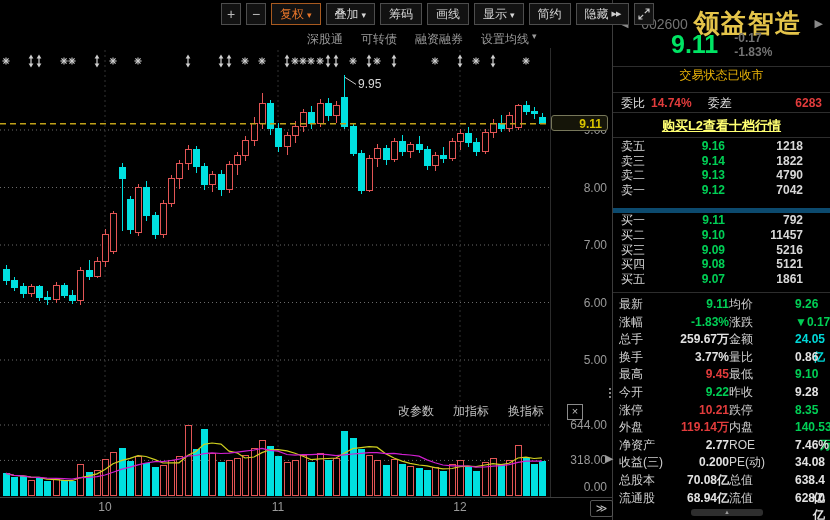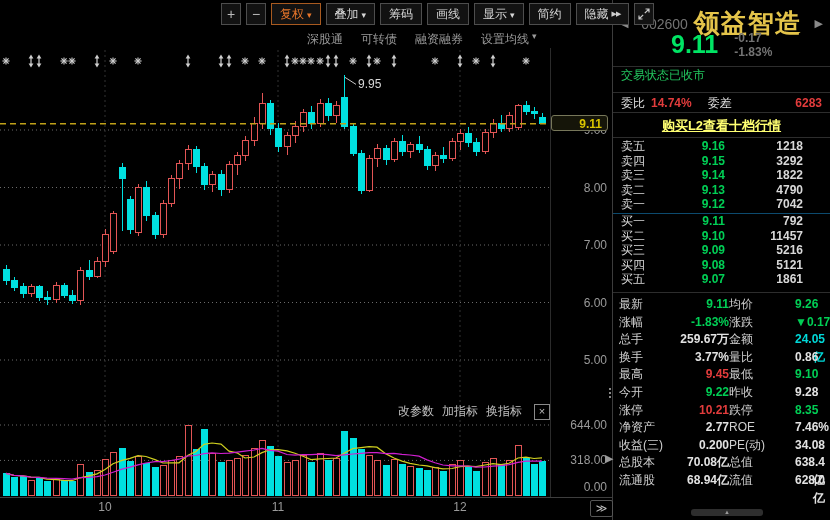--- a/index.html
+++ b/index.html
@@ -13,21 +13,21 @@
         color:#d6d6d6;font-size:12px;display:flex;align-items:center;gap:3px;cursor:pointer;white-space:nowrap;}
   .tbtn.sq{width:18px;padding:0;justify-content:center;font-size:14px;color:#bbb;}
   .tbtn.active{color:#e8762a;border-color:#a85a20;}
   .tbtn .caret{font-size:9px;transform:translateY(1px);}
   .tbtn .chev{font-size:7px;letter-spacing:-1px;color:#cfcfcf;}
   .subbar{position:absolute;left:307px;top:31px;display:flex;gap:18px;color:#9a9a9a;z-index:5;}
   .subbar .slink{cursor:pointer;display:flex;gap:3px;align-items:flex-start;}
   .subbar .caret{font-size:9px;}
 
   
-  .volbar{position:absolute;left:398px;top:403px;display:flex;gap:8px;align-items:center;color:#c0c0c0;z-index:5;}
+  .volbar{position:absolute;left:398px;top:403px;display:flex;gap:19px;align-items:center;color:#c0c0c0;z-index:5;}
   .volbar .vbtn{cursor:pointer;}
   .volbar .xbtn{width:14px;height:14px;border:1px solid #8a8a8a;color:#bbb;display:flex;align-items:center;
         justify-content:center;font-size:11px;line-height:1;margin-left:4px;cursor:pointer;}
 
   
   .price-badge{position:absolute;left:551px;top:115px;width:57px;height:16px;line-height:16px;
         background:#151509;border:1px solid #77775a;border-radius:3px;color:#d9c500;
         text-align:right;padding-right:5px;font-weight:bold;z-index:4;box-sizing:border-box;}
   .expand-btn{position:absolute;left:590px;top:500px;width:21px;height:15px;border:1px solid #555;
         border-radius:2px;color:#c0c0c0;font-size:11px;line-height:14px;text-align:center;cursor:pointer;z-index:5;}
@@ -40,32 +40,32 @@
   .rp-div{position:absolute;left:0;width:100%;height:1px;background:#2d2d2d;}
   .rp-header{position:absolute;top:6px;left:0;width:100%;display:flex;align-items:center;justify-content:center;gap:6px;}
   .rp-header .arrow{color:#8a8a8a;font-size:11px;cursor:pointer;position:absolute;}
   .rp-header .arrow.l{left:7px;} .rp-header .arrow.r{right:7px;}
   .rp-header .code{color:#737373;font-size:14px;}
   .rp-header .name{color:#e4c44a;font-size:26px;font-weight:bold;letter-spacing:1px;}
   .rp-price{position:absolute;top:30px;left:58px;display:flex;align-items:center;gap:16px;}
   .rp-price .big{color:#00e464;font-size:25px;font-weight:bold;}
   .rp-price .chg{display:flex;flex-direction:column;color:#737373;font-size:12px;font-weight:bold;line-height:14px;}
   .rp-row{position:absolute;left:0;width:100%;box-sizing:border-box;padding:0 8px;display:flex;align-items:center;}
-  .rp-status{top:64px;height:22px;justify-content:flex-start;color:#22c55e;}
+  .rp-status{top:64px;height:22px;justify-content:center;color:#eab308;}
   .rp-weibi{top:94px;height:18px;gap:6px;color:#e2e2e2;}
   .rp-weibi .red{color:#e23c3c;font-weight:bold;}
   .rp-weibi .right{margin-left:auto;}
   .l2link{position:absolute;top:117px;left:0;width:100%;text-align:center;color:#ffff72;
         text-decoration:underline;font-weight:bold;font-size:13px;cursor:pointer;}
   .book{position:absolute;top:139px;left:0;width:100%;}
   .book .brow{display:grid;grid-template-columns:40px 64px 78px 1fr;height:14.6px;line-height:14.6px;padding-left:8px;cursor:pointer;}
   .book .brow .lb{color:#d8d8d8;}
   .book .brow .pr{text-align:right;color:#00cf55;font-weight:bold;}
   .book .brow .vl{text-align:right;color:#d8d8d8;font-weight:bold;}
-  .book .bids{border-top:1px solid #0c4a6e;margin-top:1px;}
+  .book .bids{border-top:5px solid #0c4a6e;margin-top:11px;}
   .stats{position:absolute;top:296px;left:0;width:100%;}
   .stats .srow{display:grid;grid-template-columns:52px 58px 66px 1fr;height:17.6px;line-height:17.6px;padding-left:6px;}
   .stats .sl{color:#cfcfcf;}
   .stats .sv{text-align:right;font-weight:bold;}
   .stats .sv.last{padding-right:12px;}
   .c-green{color:#00cf55;} .c-red{color:#e23c3c;} .c-white{color:#e2e2e2;} .c-cyan{color:#00d8d8;}
   .rp-scroll{position:absolute;top:509px;left:78px;width:72px;height:7px;background:#2e2e2e;border-radius:3px;
         display:flex;align-items:center;justify-content:center;cursor:pointer;}
   .rp-scroll .tri{color:#9a9a9a;font-size:6px;line-height:1;transform:translateY(-1px);}
 </style>
@@ -500,26 +500,20 @@
     <div class="rp-div" style="top:137px;"></div>
     <div class="book">
       <div id="asks">
           <div class="brow">
             <span class="lb">卖五</span>
             <span class="pr">9.16</span>
             <span class="vl">1218</span>
             <span></span>
           </div>
           <div class="brow">
-            <span class="lb">卖四</span>
-            <span class="pr">9.15</span>
-            <span class="vl">3292</span>
-            <span></span>
-          </div>
-          <div class="brow">
             <span class="lb">卖三</span>
             <span class="pr">9.14</span>
             <span class="vl">1822</span>
             <span></span>
           </div>
           <div class="brow">
             <span class="lb">卖二</span>
             <span class="pr">9.13</span>
             <span class="vl">4790</span>
             <span></span>
@@ -602,20 +596,26 @@
           <span class="sl">昨收</span>
           <span class="sv c-white last">9.28</span>
         </div>
         <div class="srow">
           <span class="sl">涨停</span>
           <span class="sv c-red">10.21</span>
           <span class="sl">跌停</span>
           <span class="sv c-green last">8.35</span>
         </div>
         <div class="srow">
+          <span class="sl">外盘</span>
+          <span class="sv c-red">119.14万</span>
+          <span class="sl">内盘</span>
+          <span class="sv c-green last">140.53万</span>
+        </div>
+        <div class="srow">
           <span class="sl">净资产</span>
           <span class="sv c-white">2.77</span>
           <span class="sl">ROE</span>
           <span class="sv c-white last">7.46%</span>
         </div>
         <div class="srow">
           <span class="sl">收益(三)</span>
           <span class="sv c-white">0.200</span>
           <span class="sl">PE(动)</span>
           <span class="sv c-white last">34.08</span>

